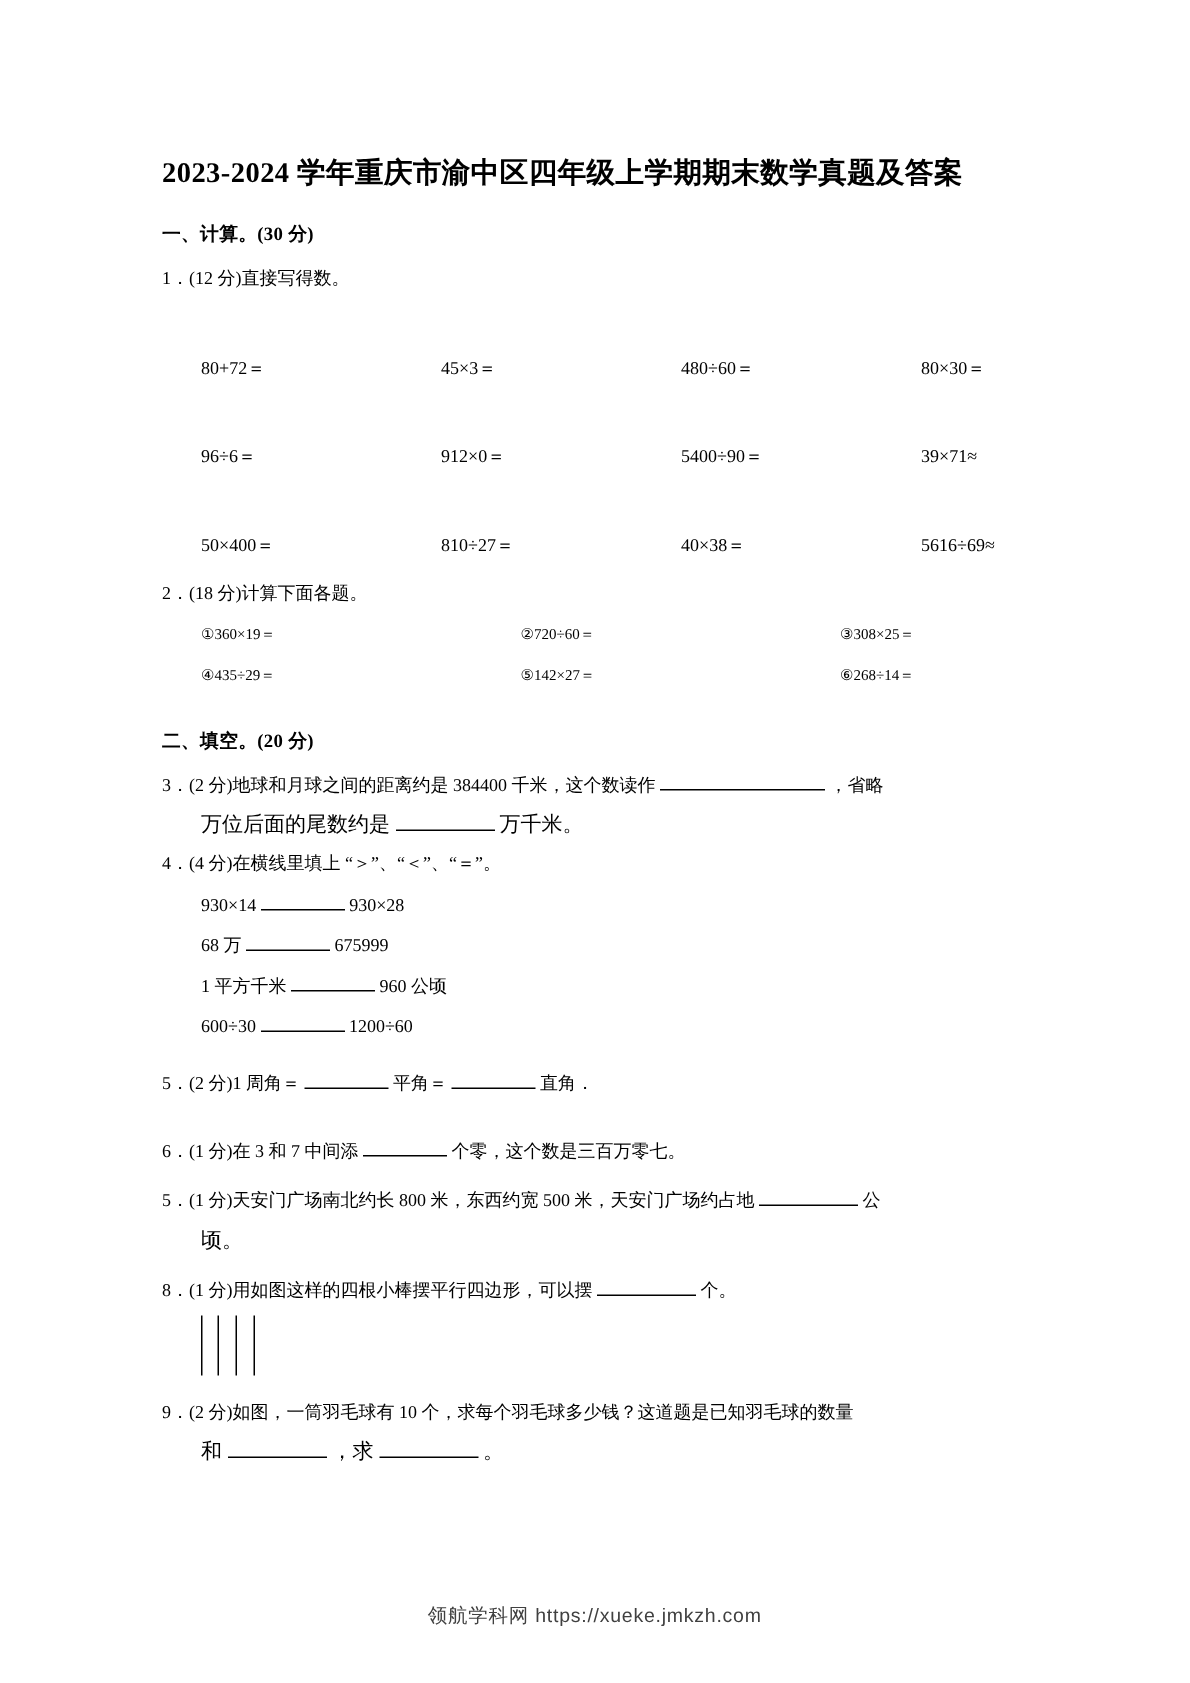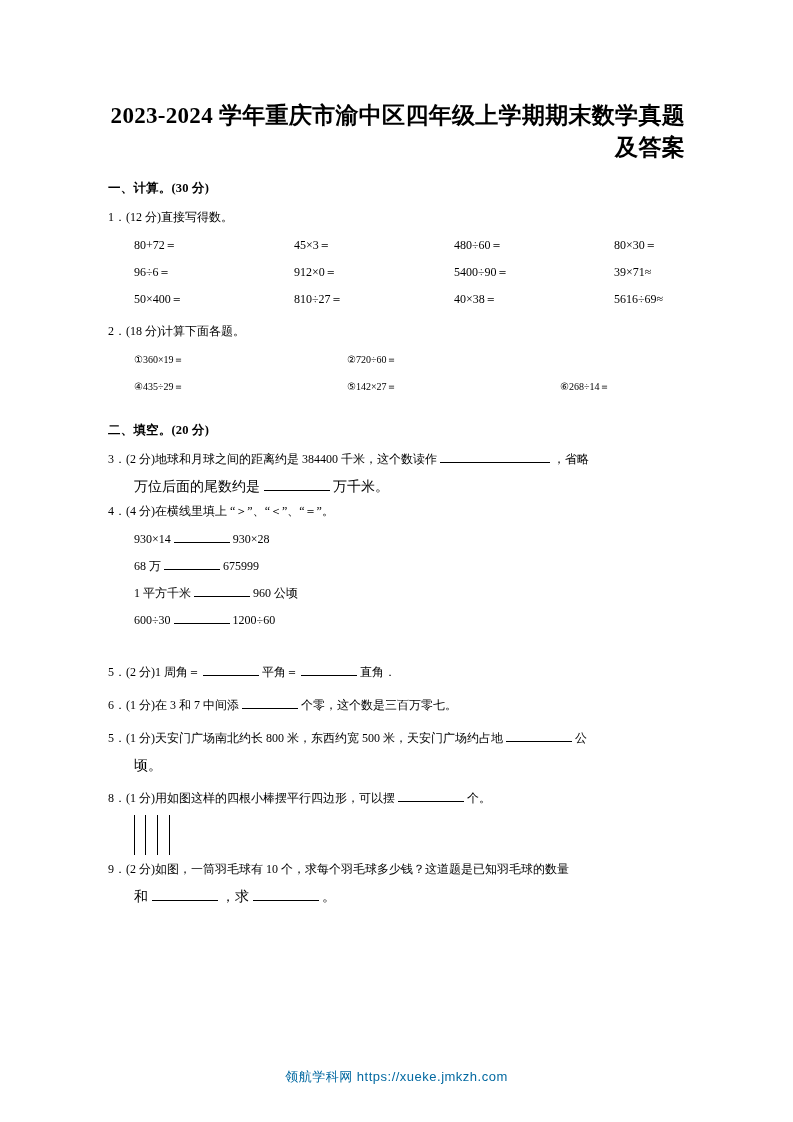--- a/index.html
+++ b/index.html
@@ -17,22 +17,22 @@
   }
   .page {
     position: absolute;
     left: 0; top: 0;
     width: 793px;
     height: 1122px;
     box-sizing: border-box;
     padding: 100px 108px 0 108px;
   }
   .doc-title {
-    text-align: right;
-    font-size: 23px;
+    text-align: left;
+    font-size: 19px;
     font-weight: bold;
     line-height: 32px;
     letter-spacing: 0.3px;
     margin: 0 0 6px 0;
   }
   .section-head {
     font-size: 12.5px;
     font-weight: bold;
     margin: 16px 0 8px 0;
     letter-spacing: 0.2px;
@@ -45,20 +45,21 @@
   .row-grid {
     display: flex;
     margin-left: 26px;
     line-height: 27px;
     font-size: 12px;
   }
   .row-grid .cell {
     width: 160px;
     flex: 0 0 160px;
     white-space: nowrap;
+    margin-top: 32px;
   }
   .row-grid3 {
     display: flex;
     margin-left: 26px;
     line-height: 27px;
     font-size: 10px;
   }
   .row-grid3 .cell {
     width: 213px;
     flex: 0 0 213px;
@@ -100,21 +101,21 @@
   .s2 { left: 13px; }
   .s3 { left: 25px; }
   .s4 { left: 37px; }
   .footer {
     position: absolute;
     left: 0;
     bottom: 36px;
     width: 793px;
     text-align: center;
     font-size: 13px;
-    color: #0369a1;
+    color: #404040;
     font-family: "Liberation Sans", sans-serif;
     letter-spacing: 0.5px;
   }
 </style>
 </head>
 <body>
 
 <div class="page">
 
   <h1 class="doc-title">2023-2024 学年重庆市渝中区四年级上学期期末数学真题及答案</h1>
@@ -140,20 +141,21 @@
     <span class="cell">810÷27＝</span>
     <span class="cell">40×38＝</span>
     <span class="cell">5616÷69≈</span>
   </div>
 
   <div class="q" style="margin-top:6px">2．(18 分)计算下面各题。</div>
 
   <div class="row-grid3">
     <span class="cell">①360×19＝</span>
     <span class="cell">②720÷60＝</span>
+    <span class="cell">③308×25＝</span>
   </div>
   <div class="row-grid3">
     <span class="cell">④435÷29＝</span>
     <span class="cell">⑤142×27＝</span>
     <span class="cell">⑥268÷14＝</span>
   </div>
 
   <div class="section-head" style="margin-top:22px">二、填空。(20 分)</div>
 
   <div class="q">
@@ -183,29 +185,29 @@
     <span>1 平方千米</span>
     <span class="blank b-sm"></span>
     <span>960 公顷</span>
   </div>
   <div class="sub">
     <span>600÷30</span>
     <span class="blank b-sm"></span>
     <span>1200÷60</span>
   </div>
 
-  <div class="q" style="margin-top:26px">
+  <div class="q" style="margin-top:12px">
     <span>5．(2 分)1 周角＝</span>
     <span class="blank b-sm"></span>
     <span>平角＝</span>
     <span class="blank b-sm"></span>
     <span>直角．</span>
   </div>
 
-  <div class="q" style="margin-top:8px">
+  <div class="q" style="margin-top:20px">
     <span>6．(1 分)在 3 和 7 中间添</span>
     <span class="blank b-sm"></span>
     <span>个零，这个数是三百万零七。</span>
   </div>
 
   <div class="q" style="margin-top:8px">
     <span>5．(1 分)天安门广场南北约长 800 米，东西约宽 500 米，天安门广场约占地</span>
     <span class="blank b-md"></span>
     <span>公</span>
   </div>
@@ -219,21 +221,21 @@
     <span>个。</span>
   </div>
 
   <div class="sticks">
     <span class="stick s1"></span>
     <span class="stick s2"></span>
     <span class="stick s3"></span>
     <span class="stick s4"></span>
   </div>
 
-  <div class="q" style="">
+  <div class="q" style="margin-top:10px">
     <span>9．(2 分)如图，一筒羽毛球有 10 个，求每个羽毛球多少钱？这道题是已知羽毛球的数量</span>
   </div>
   <div class="wrap-line">
     <span>和</span>
     <span class="blank b-md"></span>
     <span>，求</span>
     <span class="blank b-md"></span>
     <span>。</span>
   </div>
 

